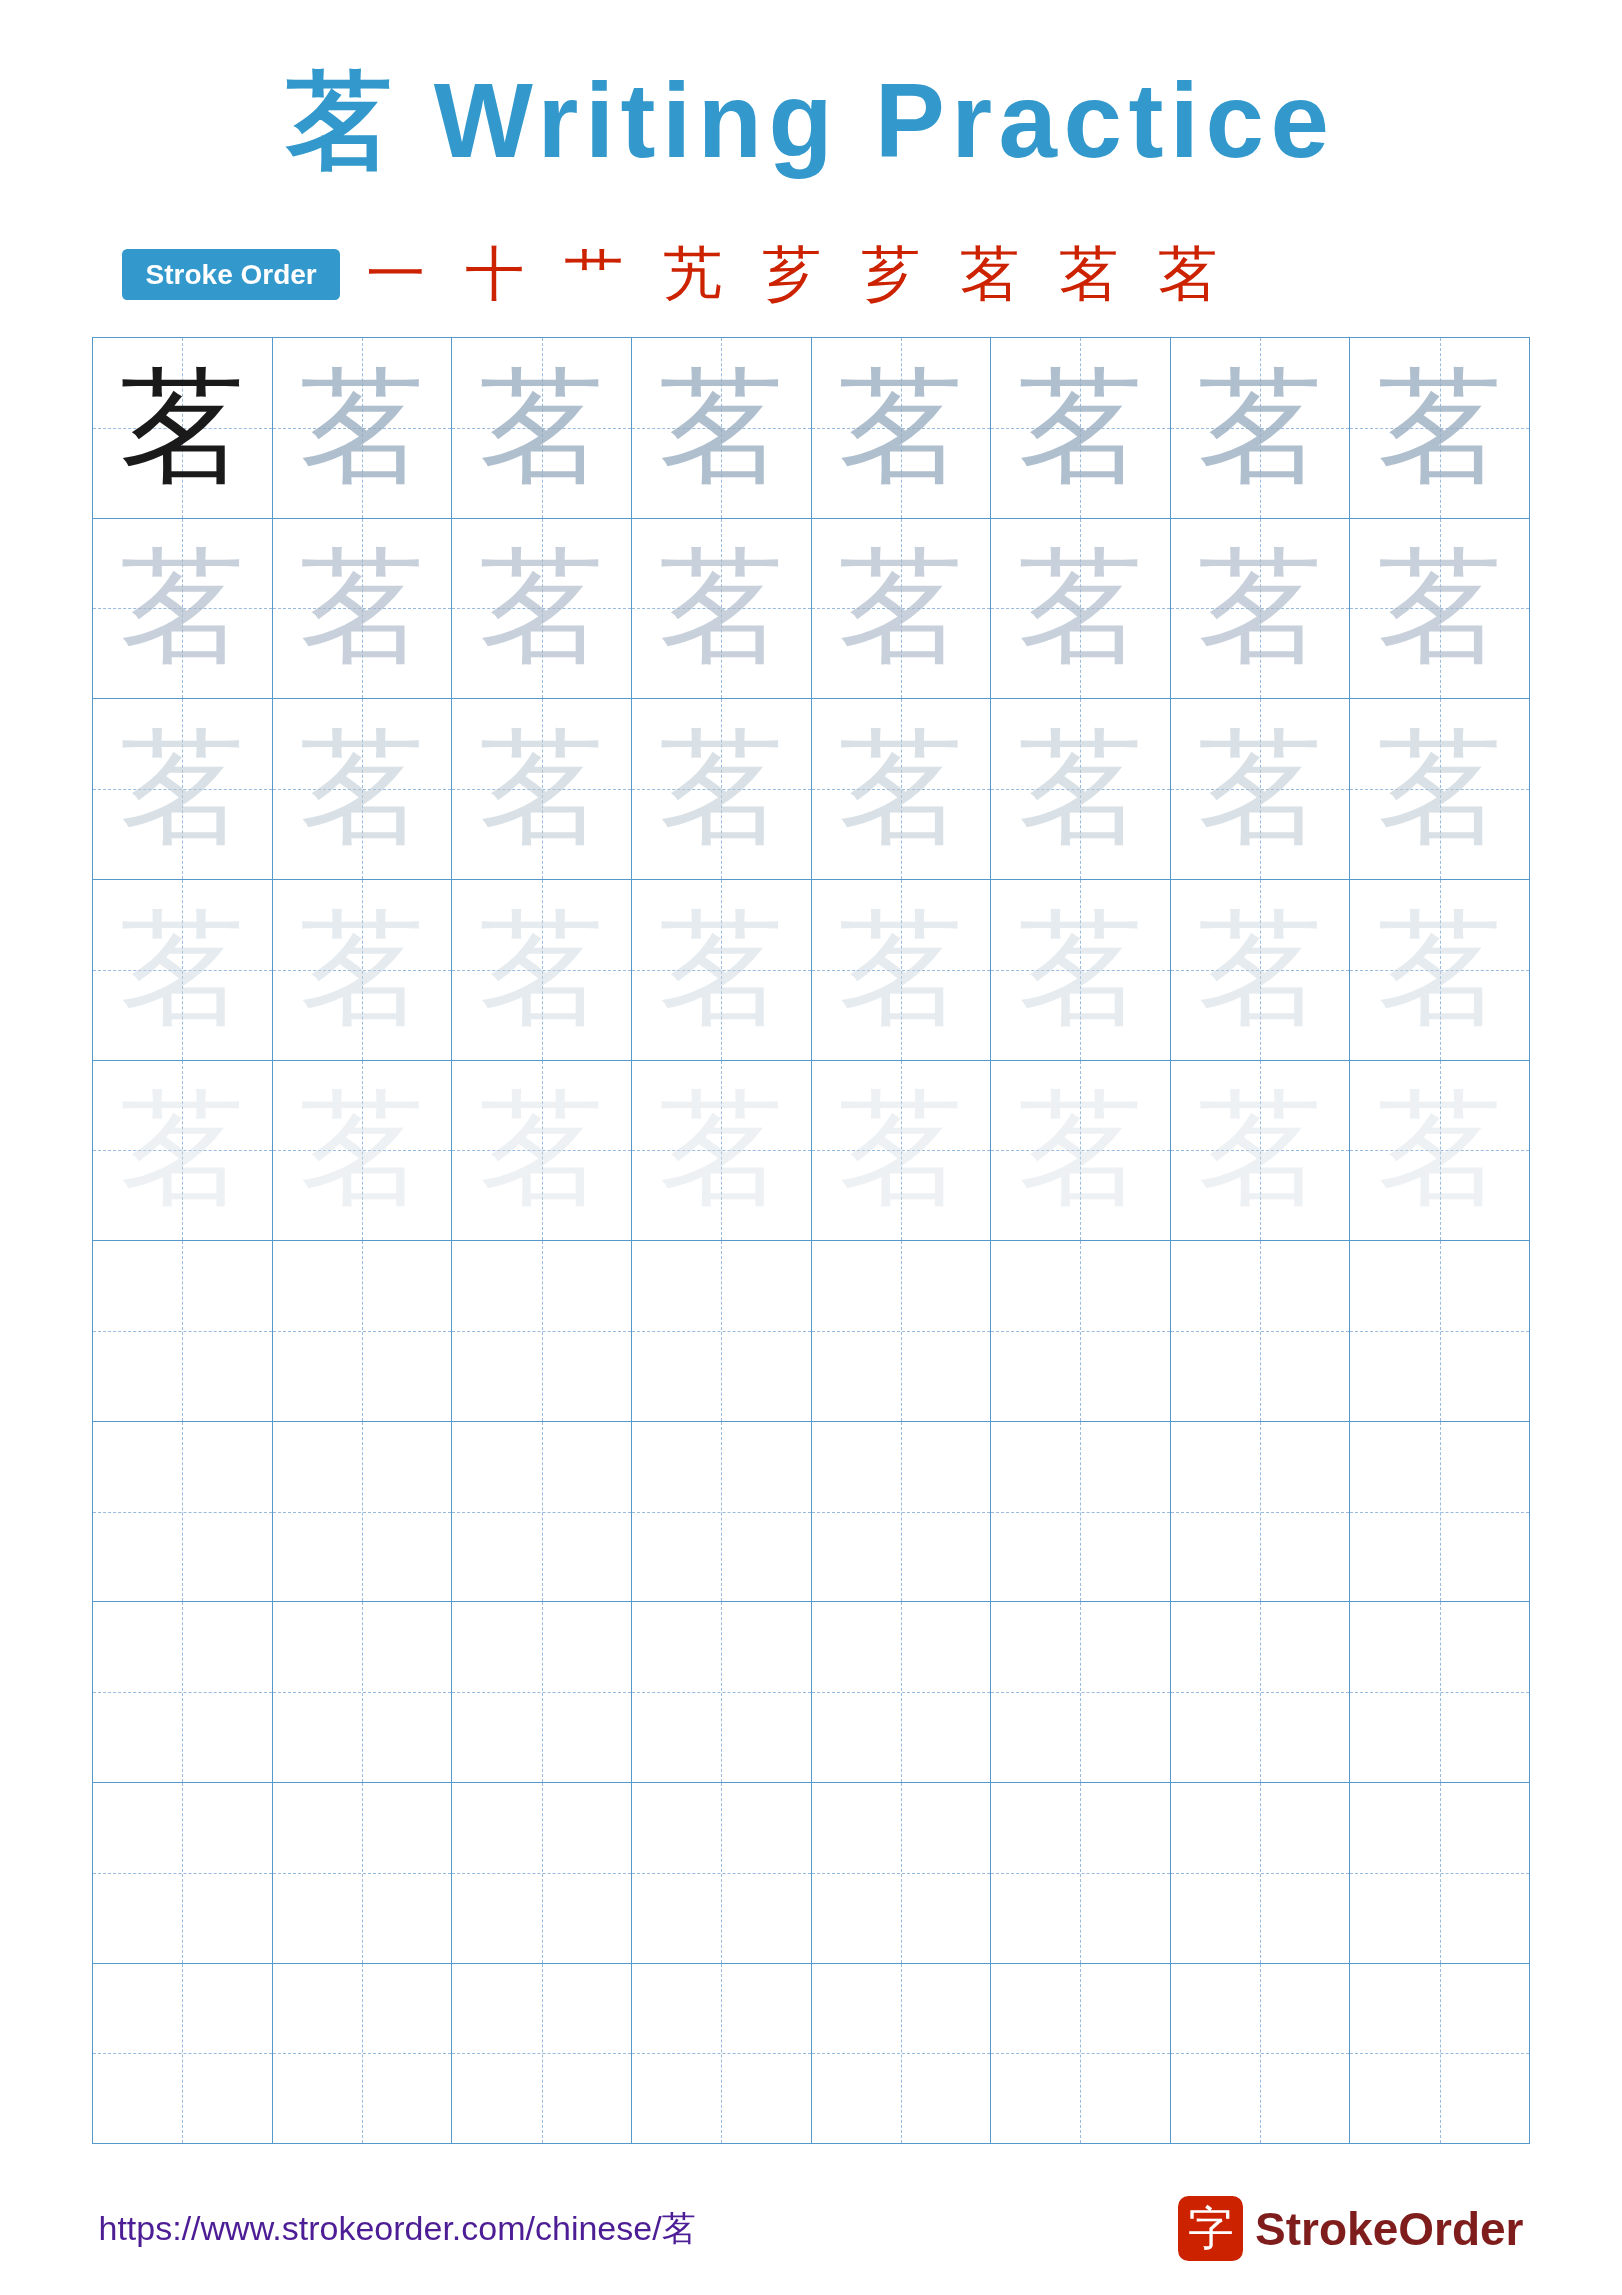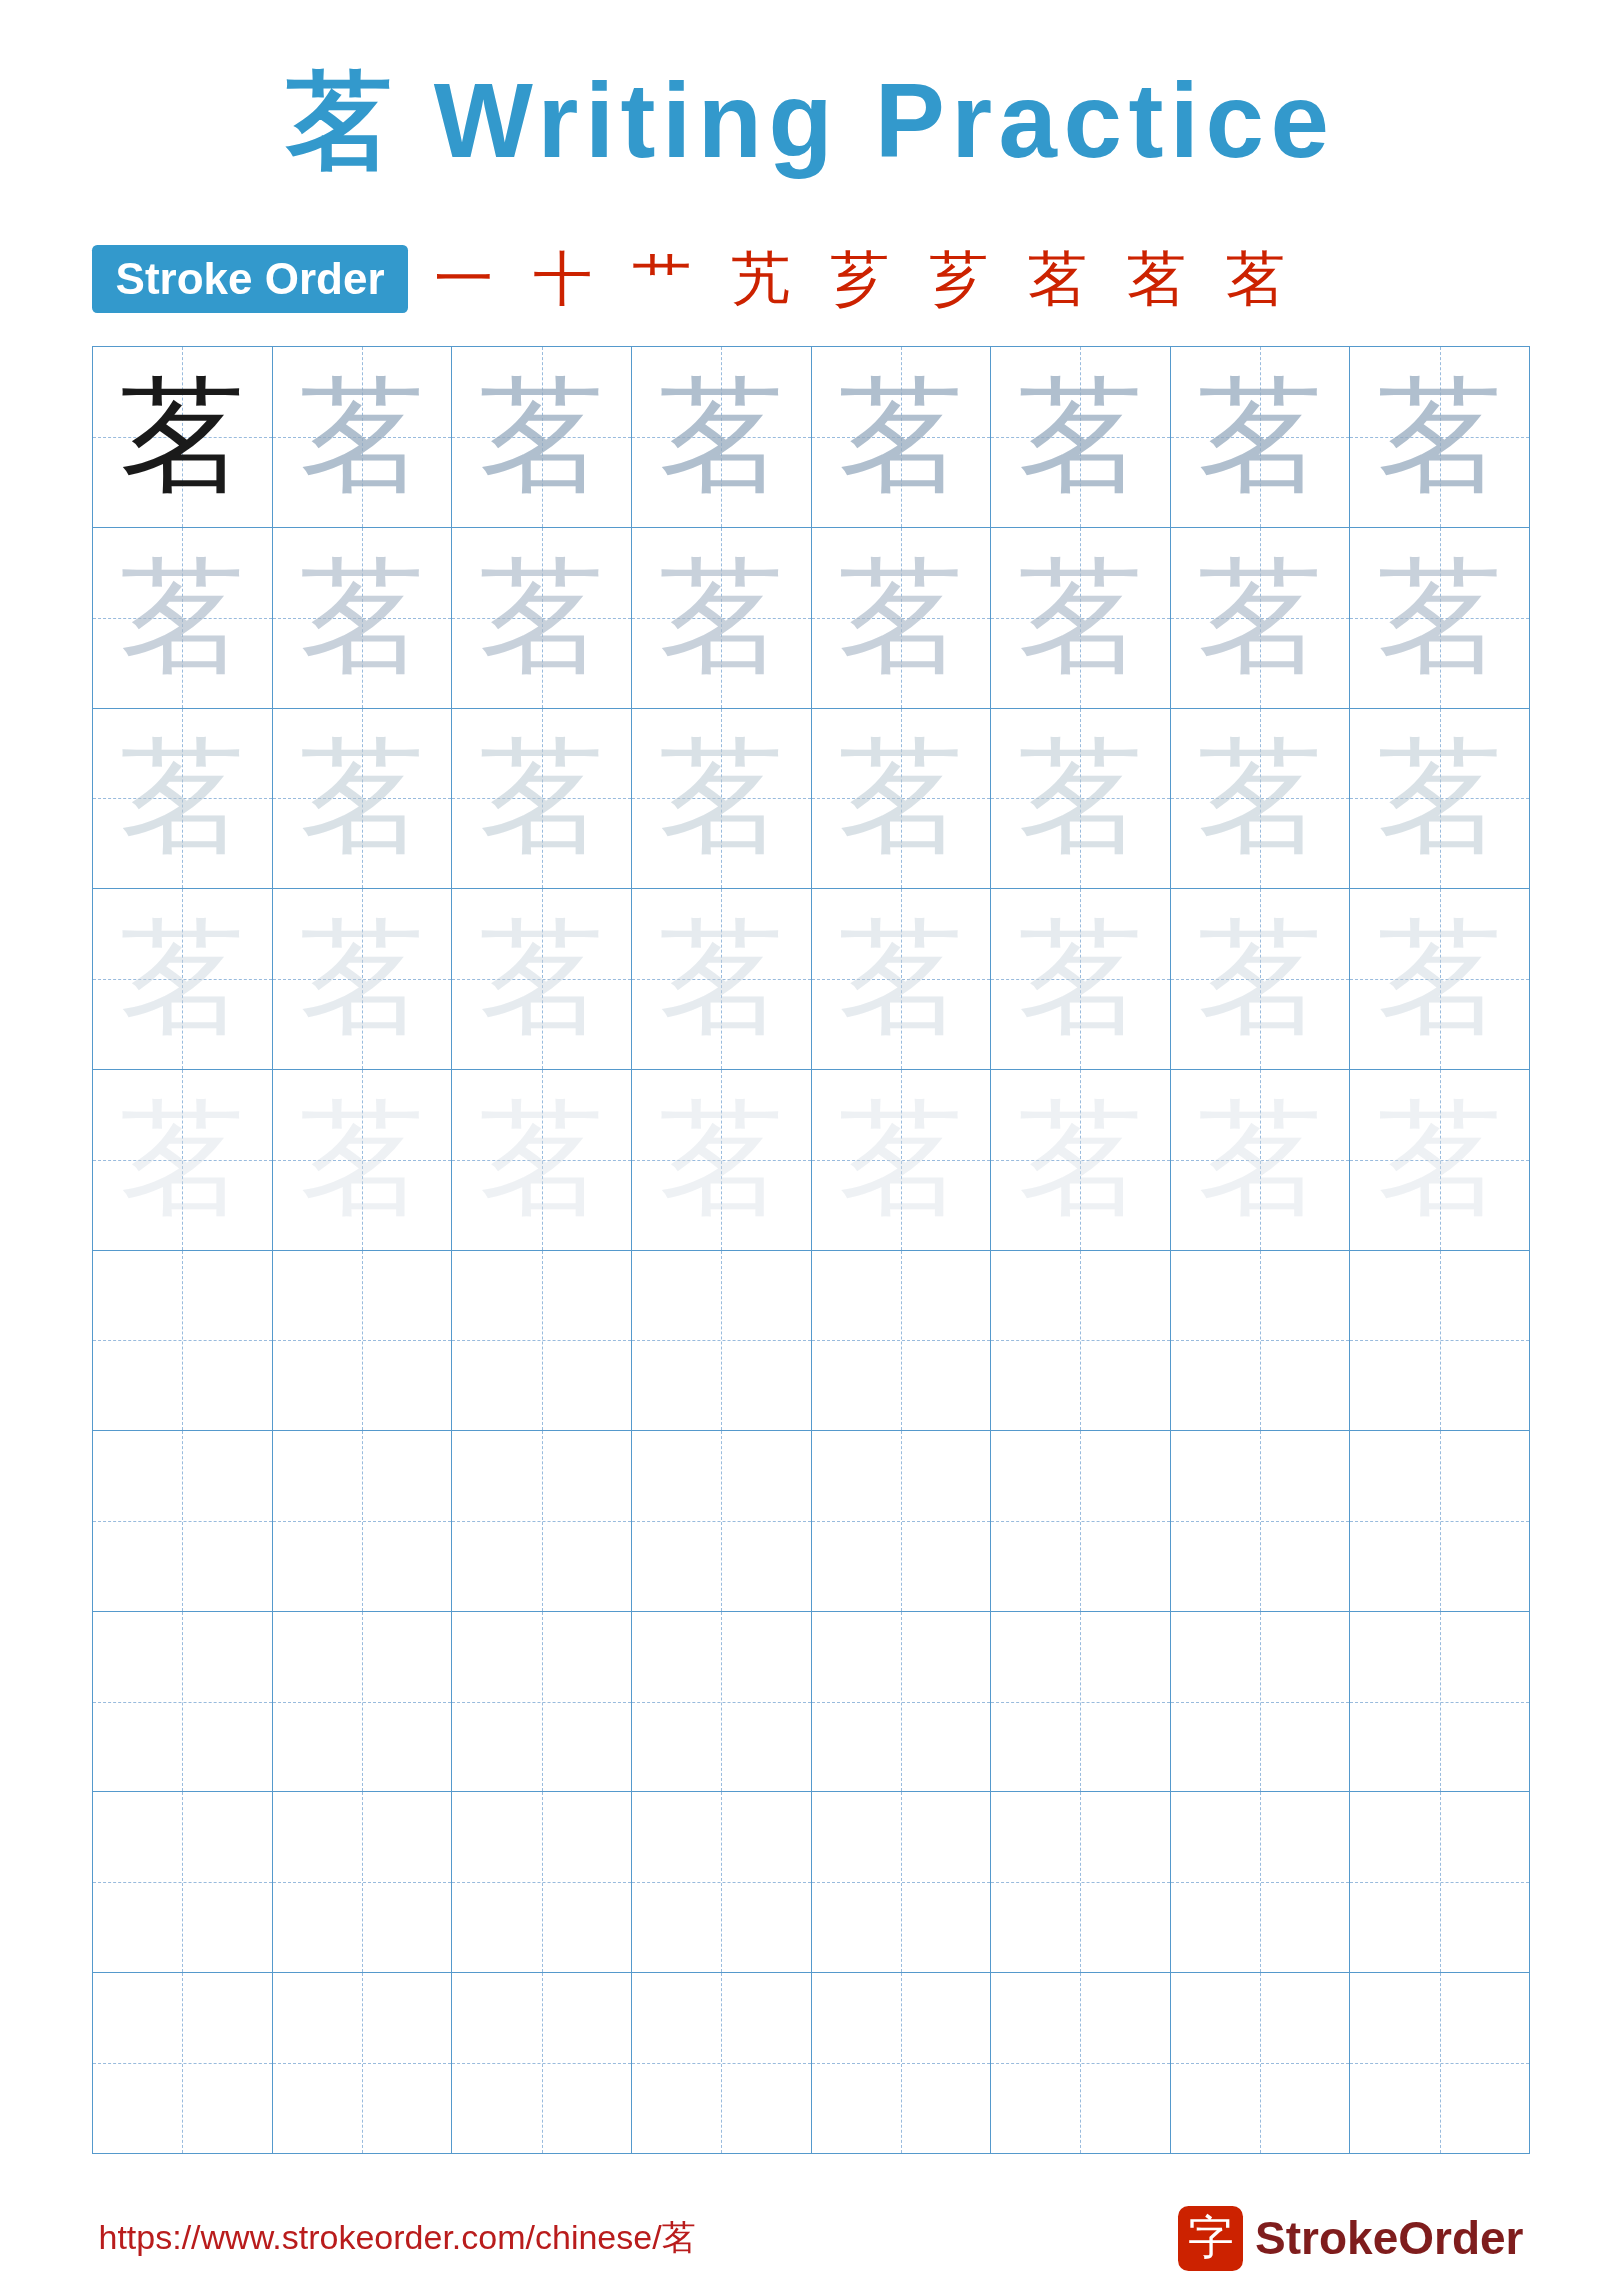--- a/index.html
+++ b/index.html
@@ -39,27 +39,28 @@
     .stroke-order-row {
       display: flex;
       align-items: center;
       margin-bottom: 33px;
       width: 100%;
     }
 
     .stroke-order-badge {
       background: #3399cc;
       color: #fff;
-      font-size: 44px;
+      font-size: 28px;
       font-weight: bold;
       padding: 9.2px 23.6px;
       border-radius: 5.2px;
       margin-right: 26px;
       white-space: nowrap;
       font-family: 'Arial', sans-serif;
+      margin-left: 30px;
     }
 
     .stroke-order-chars {
       font-size: 59px;
       color: #cc2200;
       font-family: Liberation Sans, sans-serif;
       letter-spacing: 11.8px;
       line-height: 1;
     }
 
@@ -156,21 +157,21 @@
       width: 100%;
       display: flex;
       justify-content: space-between;
       align-items: center;
       margin-top: 52px;
       padding: 0 6.5px;
     }
 
     .footer-url {
       font-size: 34px;
-      color: #b91c1c;
+      color: #4c1d95;
       font-family: 'Arial', sans-serif;
     }
 
     .footer-logo {
       display: flex;
       align-items: center;
       gap: 11.8px;
     }
 
     .footer-logo-icon {

